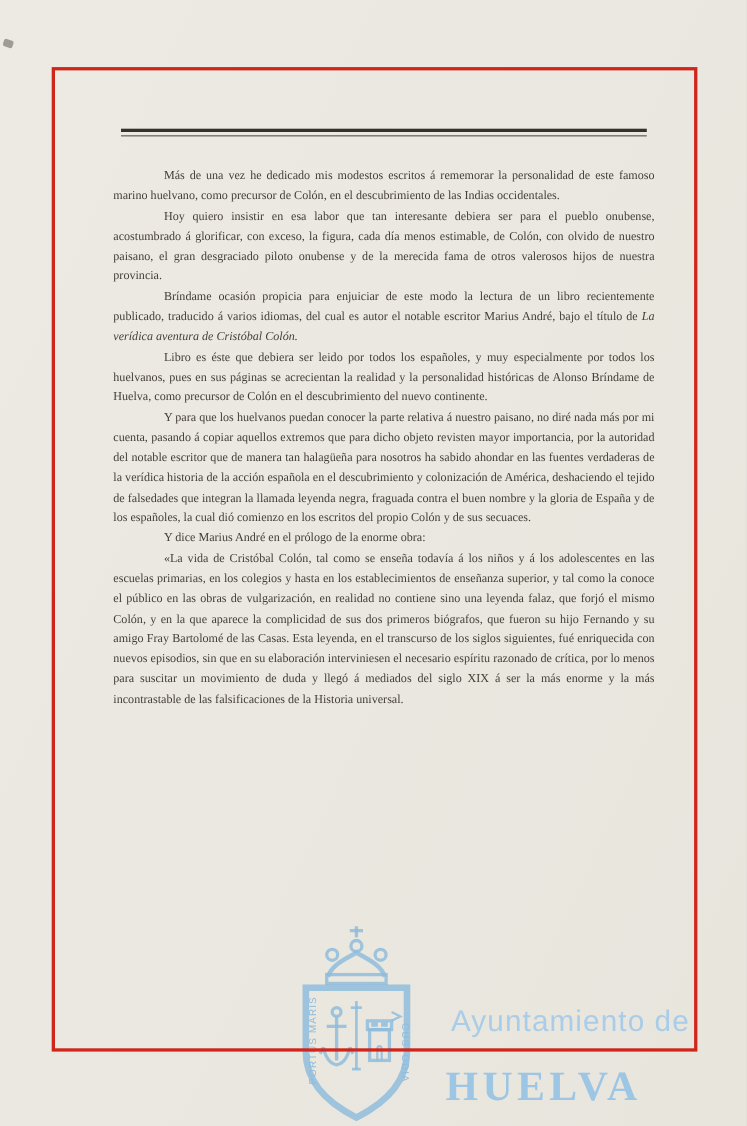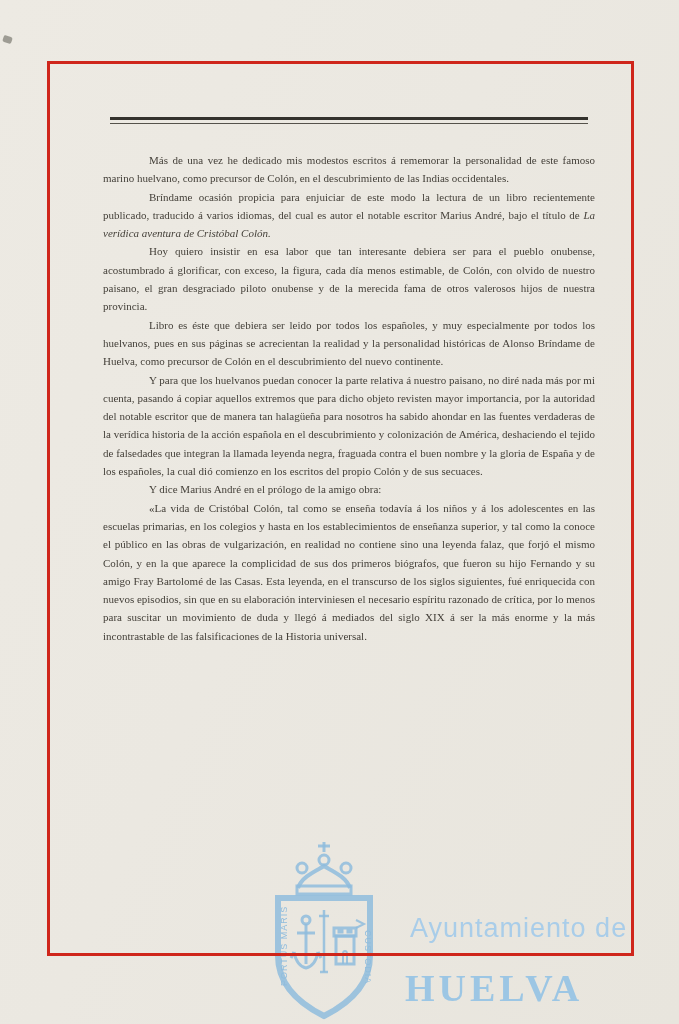--- a/index.html
+++ b/index.html
@@ -147,22 +147,22 @@
 
   <div class="wm-line1">Ayuntamiento de</div>
   <div class="wm-line2">HUELVA</div>
 
   <div class="red-frame"></div>
 
   <div class="content">
     <div class="title-rule"></div>
     <div class="doc-body">
         <p><span>Más de una vez he dedicado mis modestos escritos á rememorar la personalidad de este famoso marino huelvano, como precursor de Colón, en el descubrimiento de las Indias occidentales.</span></p>
+        <p><span>Hoy quiero insistir en esa labor que tan interesante debiera ser para el pueblo onubense, acostumbrado á glorificar, con exceso, la figura, cada día menos estimable, de Colón, con olvido de nuestro paisano, el gran desgraciado piloto onubense y de la merecida fama de otros valerosos hijos de nuestra provincia.</span></p>
         <p><span>Bríndame ocasión propicia para enjuiciar de este modo la lectura de un libro recientemente publicado, traducido á varios idiomas, del cual es autor el notable escritor Marius André, bajo el título de </span><span class="italic">La verídica aventura de Cristóbal Colón.</span></p>
-        <p><span>Hoy quiero insistir en esa labor que tan interesante debiera ser para el pueblo onubense, acostumbrado á glorificar, con exceso, la figura, cada día menos estimable, de Colón, con olvido de nuestro paisano, el gran desgraciado piloto onubense y de la merecida fama de otros valerosos hijos de nuestra provincia.</span></p>
         <p><span>Libro es éste que debiera ser leido por todos los españoles, y muy especialmente por todos los huelvanos, pues en sus páginas se acrecientan la realidad y la personalidad históricas de Alonso Bríndame de Huelva, como precursor de Colón en el descubrimiento del nuevo continente.</span></p>
         <p><span>Y para que los huelvanos puedan conocer la parte relativa á nuestro paisano, no diré nada más por mi cuenta, pasando á copiar aquellos extremos que para dicho objeto revisten mayor importancia, por la autoridad del notable escritor que de manera tan halagüeña para nosotros ha sabido ahondar en las fuentes verdaderas de la verídica historia de la acción española en el descubrimiento y colonización de América, deshaciendo el tejido de falsedades que integran la llamada leyenda negra, fraguada contra el buen nombre y la gloria de España y de los españoles, la cual dió comienzo en los escritos del propio Colón y de sus secuaces.</span></p>
-        <p><span>Y dice Marius André en el prólogo de la amigo obra:</span></p>
+        <p><span>Y dice Marius André en el prólogo de la enorme obra:</span></p>
         <p><span>«La vida de Cristóbal Colón, tal como se enseña todavía á los niños y á los adolescentes en las escuelas primarias, en los colegios y hasta en los establecimientos de enseñanza superior, y tal como la conoce el público en las obras de vulgarización, en realidad no contiene sino una leyenda falaz, que forjó el mismo Colón, y en la que aparece la complicidad de sus dos primeros biógrafos, que fueron su hijo Fernando y su amigo Fray Bartolomé de las Casas. Esta leyenda, en el transcurso de los siglos siguientes, fué enriquecida con nuevos episodios, sin que en su elaboración interviniesen el necesario espíritu razonado de crítica, por lo menos para suscitar un movimiento de duda y llegó á mediados del siglo XIX á ser la más enorme y la más incontrastable de las falsificaciones de la Historia universal.</span></p>
       </div>
   </div>
 
 </div>
 
 </body></html>

